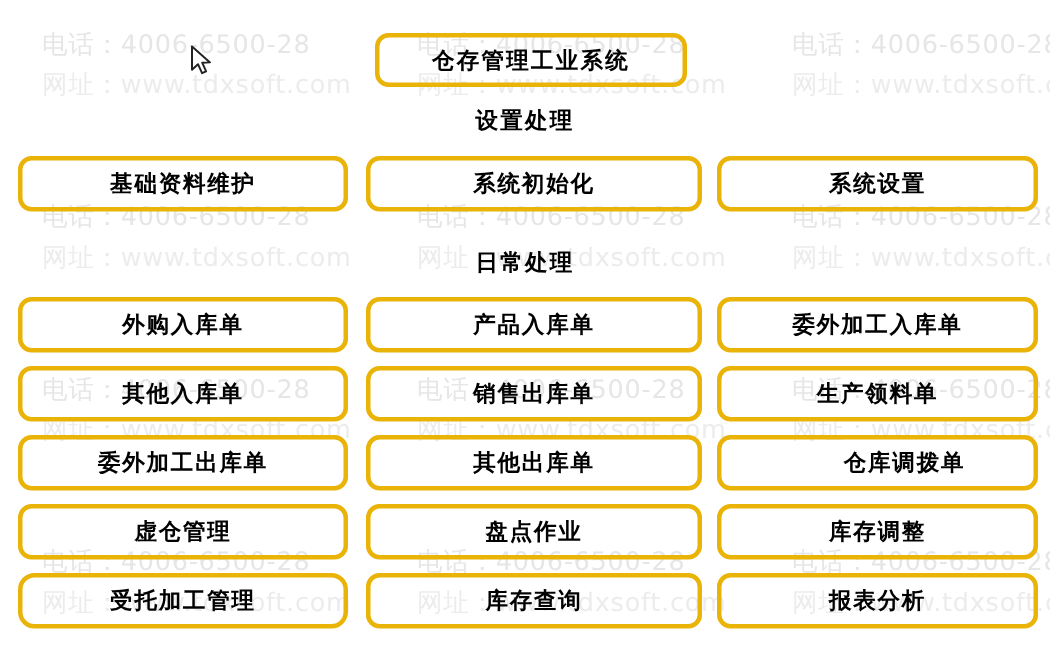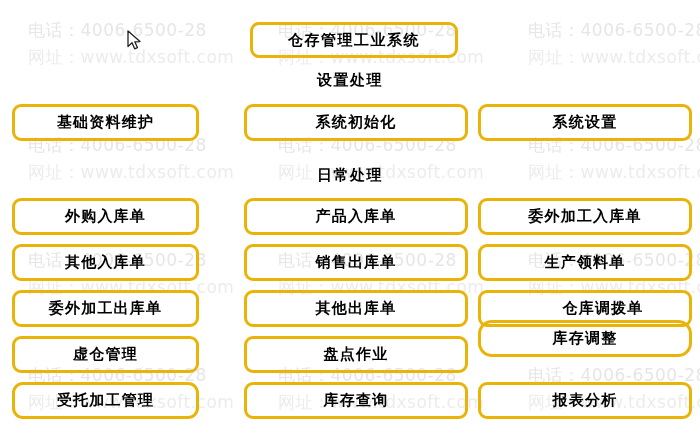--- a/index.html
+++ b/index.html
@@ -84,21 +84,21 @@
     font-weight: bold;
     font-size: 15px;
     letter-spacing: 1.5px;
     white-space: nowrap;
     font-family: "DejaVu Sans", "Liberation Sans", sans-serif;
   }
   #section-settings-header { top: 71px; }
   #section-daily-header    { top: 166px; }
 
   
-  .col0 { left: 12px;  width: 187px; }
+  .col0 { left: 12px;  width: 220px; }
   .col1 { left: 244px; width: 224px; }
   .col2 { left: 478px; width: 214px; }
 
   .grid-btn { height: 37px; }
 
   
   #mouse-cursor {
     position: absolute;
     z-index: 5;
     pointer-events: none;
@@ -190,21 +190,21 @@
       <div class="btn grid-btn col1" style="top: 198px;">产品入库单</div>
       <div class="btn grid-btn col2" style="top: 198px;">委外加工入库单</div>
       <div class="btn grid-btn col0" style="top: 244px;">其他入库单</div>
       <div class="btn grid-btn col1" style="top: 244px;">销售出库单</div>
       <div class="btn grid-btn col2" style="top: 244px;">生产领料单</div>
       <div class="btn grid-btn col0" style="top: 290px;">委外加工出库单</div>
       <div class="btn grid-btn col1" style="top: 290px;">其他出库单</div>
       <div class="btn grid-btn col2" style="top: 290px; padding-left: 36px;">仓库调拨单</div>
       <div class="btn grid-btn col0" style="top: 336px;">虚仓管理</div>
       <div class="btn grid-btn col1" style="top: 336px;">盘点作业</div>
-      <div class="btn grid-btn col2" style="top: 320px; border-radius: 14px;">库存调整</div>
+      <div class="btn grid-btn col2" style="top: 336px;">库存调整</div>
       <div class="btn grid-btn col0" style="top: 382px; border-radius: 11px;">受托加工管理</div>
       <div class="btn grid-btn col1" style="top: 382px;">库存查询</div>
       <div class="btn grid-btn col2" style="top: 382px;">报表分析</div>
     </div>
 
   <svg id="mouse-cursor" width="16" height="22" viewBox="0 0 16 22" style="left: 127px; top: 30px;">
     <polygon points="1,1 1,16.5 5,12.8 7.7,18.8 10.4,17.6 7.8,11.8 13,11.6" fill="#ffffff" stroke="#222222" stroke-width="1.3" stroke-linejoin="round"></polygon>
   </svg>
 
 </div>

